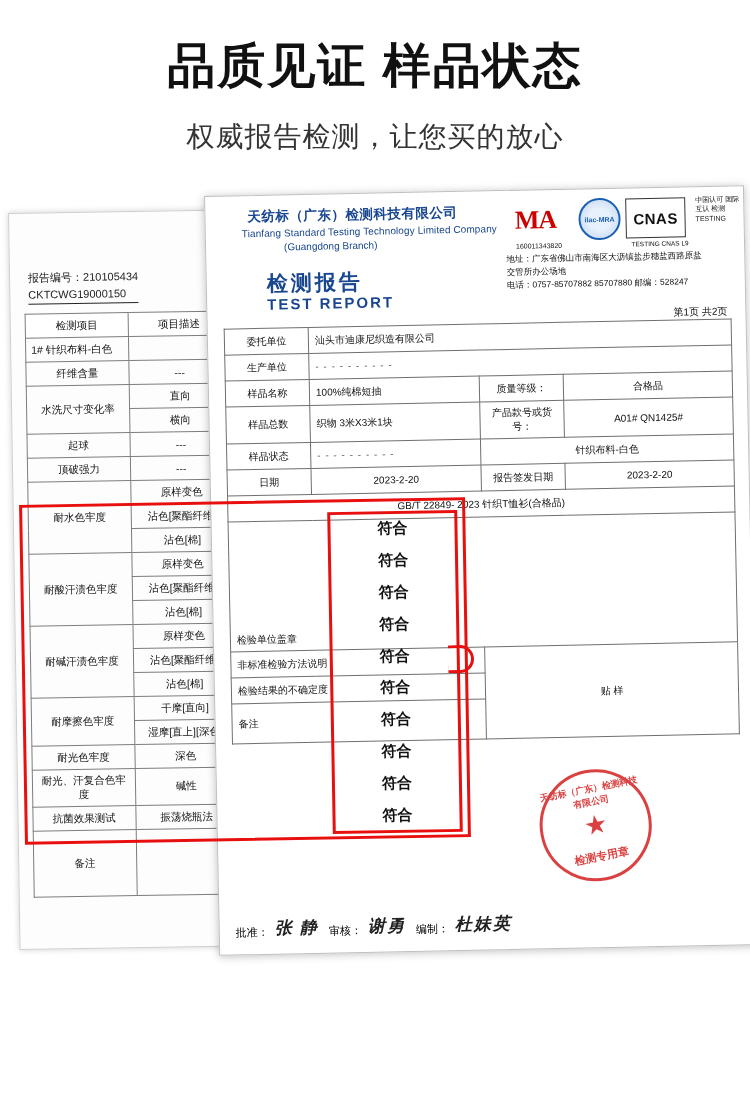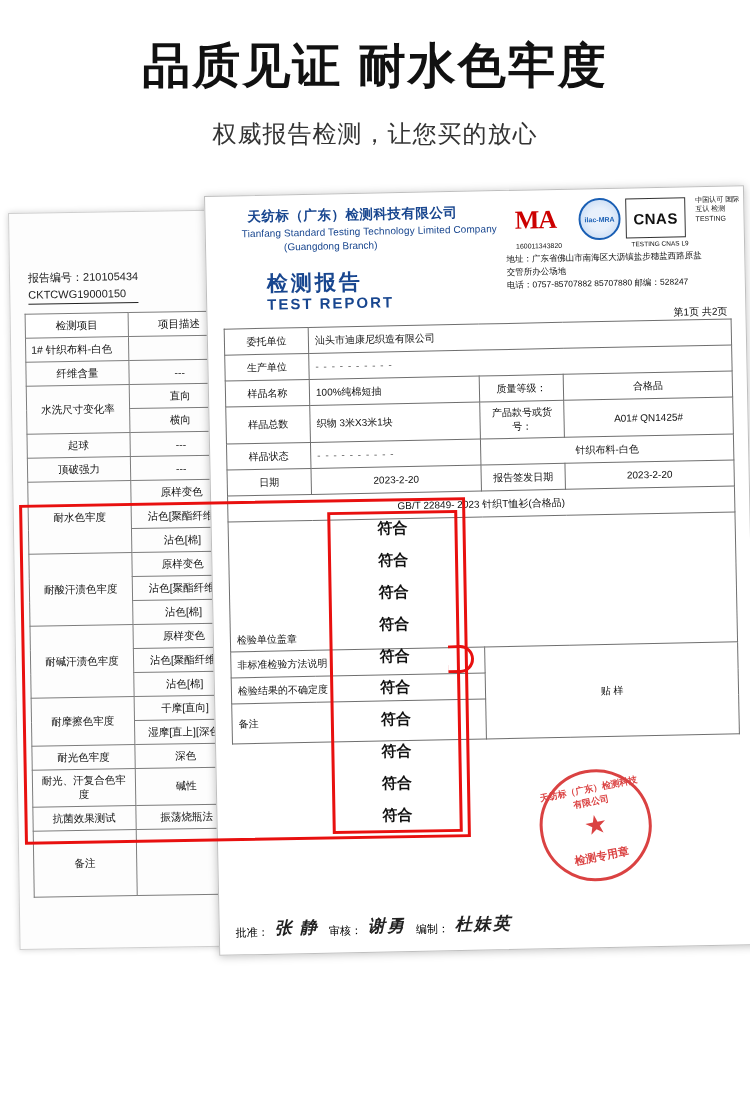--- a/index.html
+++ b/index.html
@@ -10,21 +10,21 @@
     font-family:"Liberation Sans", sans-serif;
     overflow:hidden;
   }
   .headline {
     position:absolute; top:34px; left:0; width:750px; text-align:center;
     font-size:48px; font-weight:bold; letter-spacing:2px; color:#111;
     font-family:"Liberation Sans", sans-serif;
   }
   .subhead {
     position:absolute; top:118px; left:0; width:750px; text-align:center;
-    font-size:24px; color:#333; letter-spacing:1px;
+    font-size:28px; color:#333; letter-spacing:1px;
   }
 
   
   .doc-back {
     position:absolute; left:8px; top:213px; width:430px; height:737px;
     background:#fdfdfd; border:1px solid #cfcfcf;
     box-shadow:0 0 6px rgba(0,0,0,0.18);
     transform:rotate(-0.9deg); transform-origin:left top;
     overflow:hidden;
   }
@@ -177,21 +177,21 @@
   .red-tail {
     position:absolute; left:448px; top:645px; width:26px; height:28px;
     border-right:3px solid #e8100f; border-top:3px solid #e8100f;
     border-bottom:3px solid #e8100f; border-radius:0 14px 14px 0;
     transform:rotate(-1deg);
   }
 </style>
 </head>
 <body>
 
-<div class="headline">品质见证 耐水色牢度</div>
+<div class="headline">品质见证 样品状态</div>
 <div class="subhead">权威报告检测，让您买的放心</div>
 
 <div class="doc-back">
 
   <div class="back-rep">
     <div>报告编号：210105434</div>
     <div class="u">CKTCWG19000150</div>
   </div>
 
   <table class="tbl-back">

